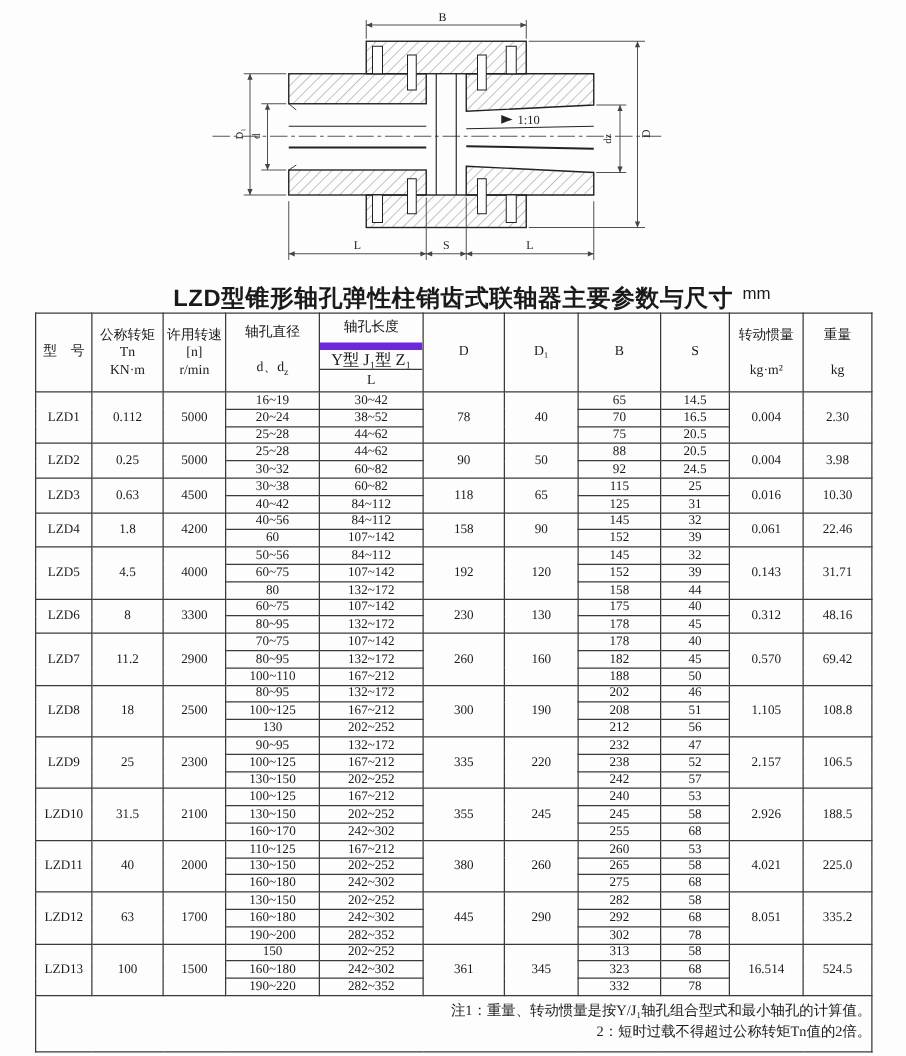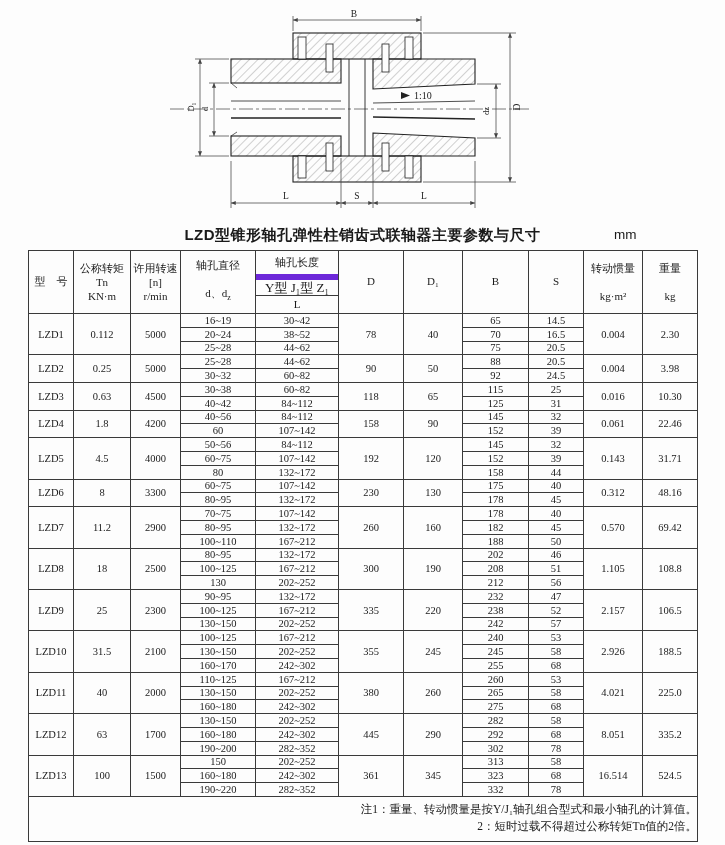--- a/index.html
+++ b/index.html
@@ -9,23 +9,23 @@
     font-family:"Liberation Serif","DejaVu Serif",serif;
   }
   
   .drawing-wrap { position:absolute; left:158px; top:6px; width:400px; height:218px; }
   svg text { font-family:"Liberation Serif","DejaVu Serif",serif; fill:#222; }
   
   .title-row { position:absolute; left:28px; top:226px; width:669px; height:22px; }
   .page-title {
     position:absolute; left:0; right:0; text-align:center;
     font-family:"Liberation Sans","DejaVu Sans",sans-serif;
-    font-weight:600; font-size:15px; letter-spacing:0.5px;
+    font-weight:600; font-size:19px; letter-spacing:0.5px;
   }
-  .unit-label { position:absolute; left:586px; top:1px; font-size:13.5px;
+  .unit-label { position:absolute; left:566px; top:1px; font-size:13.5px;
     font-family:"Liberation Sans","DejaVu Sans",sans-serif; }
   
   table.spec {
     position:absolute; left:28px; top:250px; width:669px;
     border-collapse:collapse; table-layout:fixed;
     border:1.4px solid #222;
   }
   .spec th, .spec td {
     border:1px solid #3a3a3a; text-align:center; vertical-align:middle;
     padding:0; overflow:hidden; white-space:nowrap;

